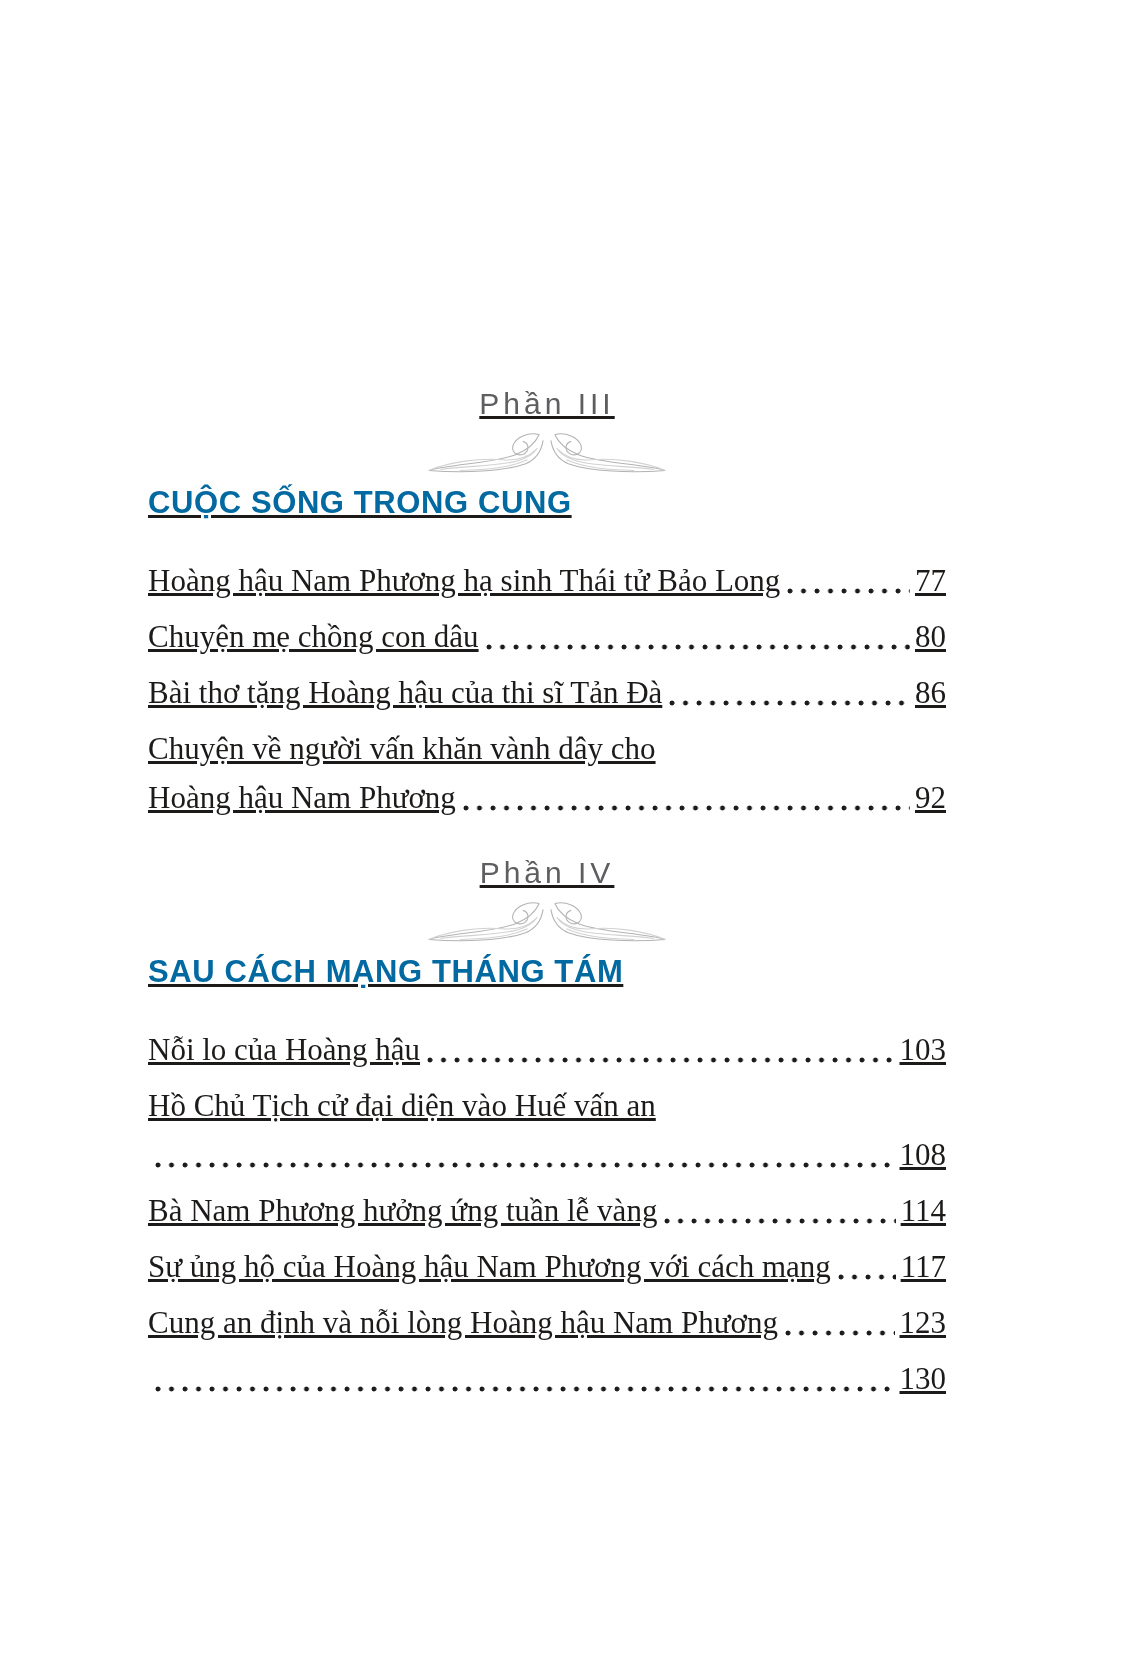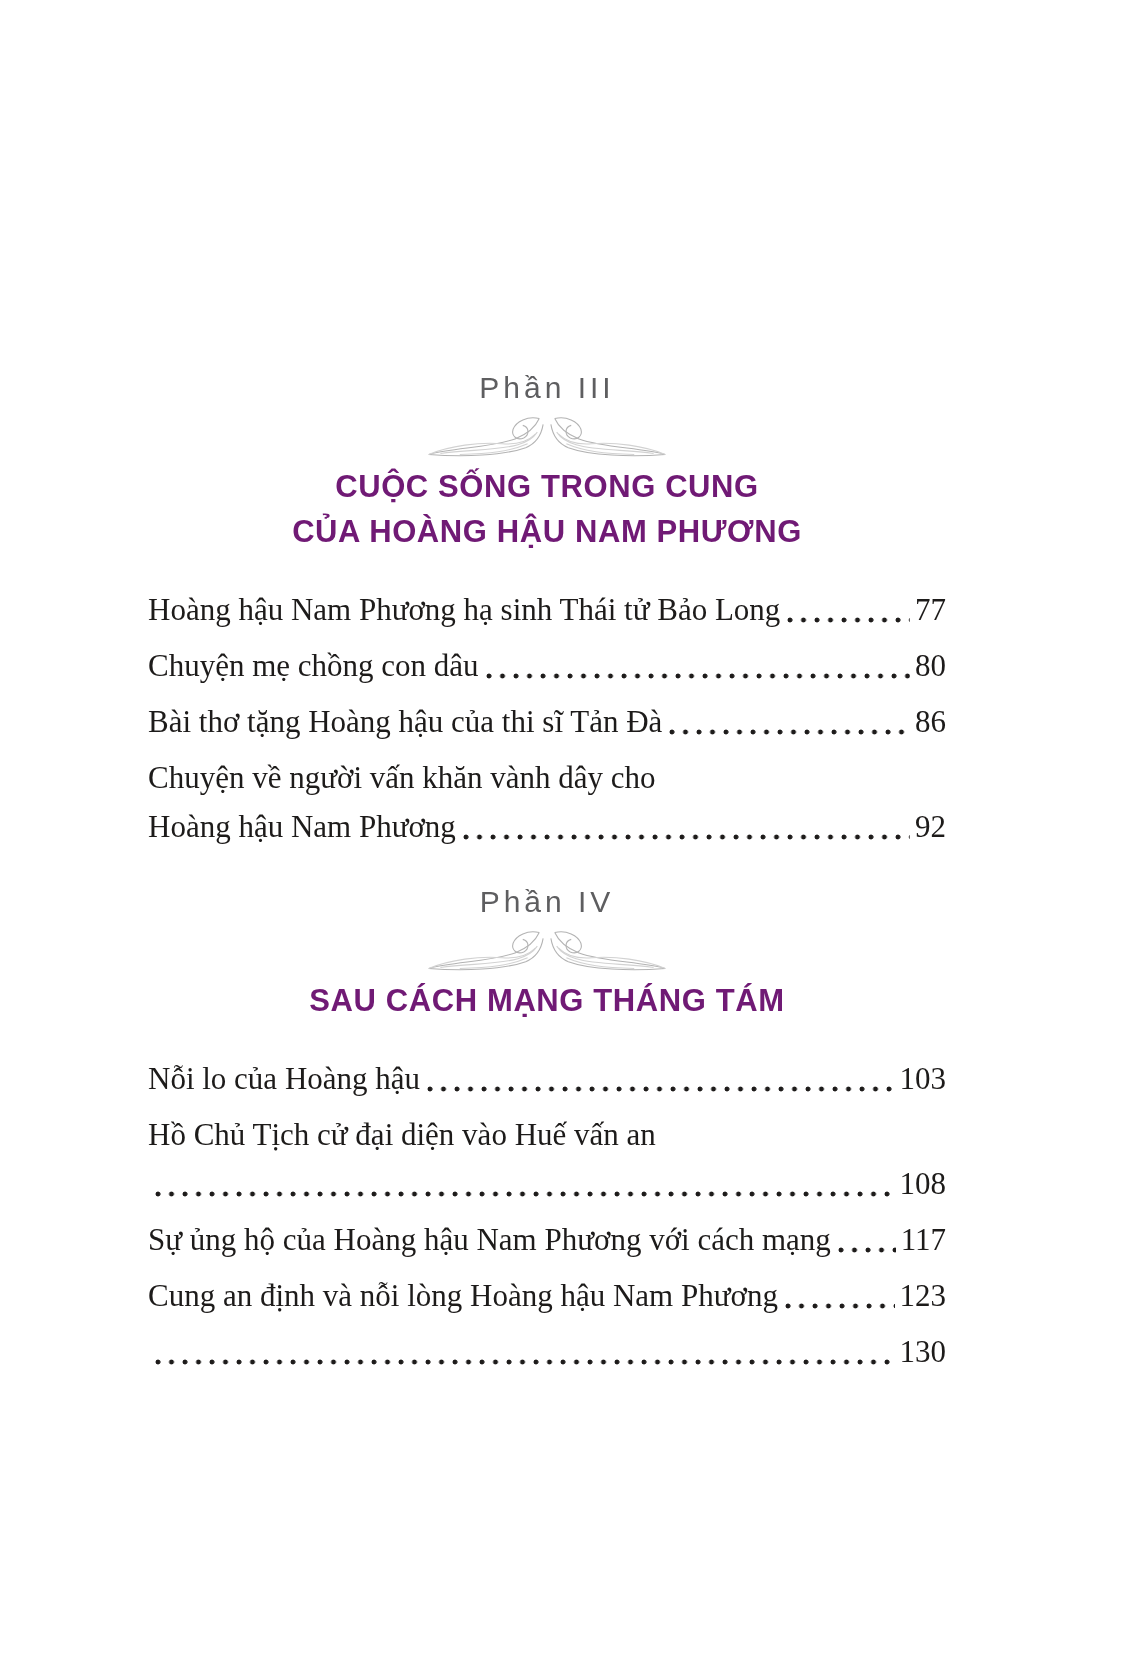--- a/index.html
+++ b/index.html
@@ -6,23 +6,24 @@
   body {
     width: 1125px; height: 1662px;
     background: #ffffff;
     font-family: "Liberation Serif", "DejaVu Serif", serif;
     color: #1d1b1a;
     overflow: hidden;
     position: relative;
   }
   .page {
     position: absolute;
-    left: 148px; top: 0;
+    left: 148px; top: 16px;
     width: 798px;
     padding-top: 370px;
+    text-decoration: underline;
   }
   .toc-section { margin: 0; }
   .toc-section + .toc-section { margin-top: 36px; }
 
   .section-label {
     margin: 0;
     text-align: center;
     font-family: "Liberation Sans", sans-serif;
     font-weight: 300;
     font-size: 30px;
@@ -30,27 +31,27 @@
     letter-spacing: 4px;
     color: #5e5e60;
   }
   .ornament {
     text-align: center;
     margin: 8px 0 2px 0;
     line-height: 0;
   }
   .section-title {
     margin: 4px 0 0 0;
-    text-align: center;
+    text-align: left;
     font-family: "Liberation Sans", sans-serif;
     font-weight: 700;
     font-size: 31px;
     line-height: 45px;
     letter-spacing: 0.6px;
-    color: #701a75;
+    color: #0369a1;
   }
   .entries { margin-top: 34px; }
   .toc-row {
     display: flex;
     align-items: flex-end;
     font-size: 31px;
     line-height: 43px;
     margin-bottom: 13px;
     color: #1d1b1a;
   }
@@ -86,21 +87,20 @@
           <path class="orn-main" d="M122,4 C118,13 110,20 97,25 C72,34 34,34 8,41 C44,44 86,42 108,34 C118,30 124,22 126,10" stroke="#b3b3b3"></path>
           <path class="orn-main" d="M122,4 C110,1 98,7 95,15 C93,22 99,27 106,24 C112,21 112,13 105,11" stroke="#b3b3b3"></path>
           <path class="orn-light" d="M8,41 C30,32 60,28 84,30 C98,31 110,28 118,20" stroke="#d2d2d2"></path>
           <path class="orn-light" d="M20,40 C48,36 80,37 100,31 C110,28 116,24 120,18" stroke="#d2d2d2"></path>
           <path class="orn-light" d="M40,41 C70,40 92,38 110,30" stroke="#d2d2d2"></path>
         </g>
       </svg>
     </div>
     <h2 class="section-title">
         <div>CUỘC SỐNG TRONG CUNG</div>
-        <div>CỦA HOÀNG HẬU NAM PHƯƠNG</div>
       </h2>
     <div class="entries">
   <div class="toc-row">
     <span class="toc-text">Hoàng hậu Nam Phương hạ sinh Thái tử Bảo Long</span>
     <span class="dots"></span>
     <span class="pagenum">77</span>
   </div>
 
   <div class="toc-row">
     <span class="toc-text">Chuyện mẹ chồng con dâu</span>
@@ -158,20 +158,25 @@
 
   <div class="toc-row cont">
     <span class="toc-text">Hồ Chủ Tịch cử đại diện vào Huế vấn an</span>
   </div>
 
   <div class="toc-row">
     <span class="dots"></span>
     <span class="pagenum">108</span>
   </div>
 
+  <div class="toc-row">
+    <span class="toc-text">Bà Nam Phương hưởng ứng tuần lễ vàng</span>
+    <span class="dots"></span>
+    <span class="pagenum">114</span>
+  </div>
 
   <div class="toc-row">
     <span class="toc-text">Sự ủng hộ của Hoàng hậu Nam Phương với cách mạng</span>
     <span class="dots"></span>
     <span class="pagenum">117</span>
   </div>
 
   <div class="toc-row">
     <span class="toc-text">Cung an định và nỗi lòng Hoàng hậu Nam Phương</span>
     <span class="dots"></span>

